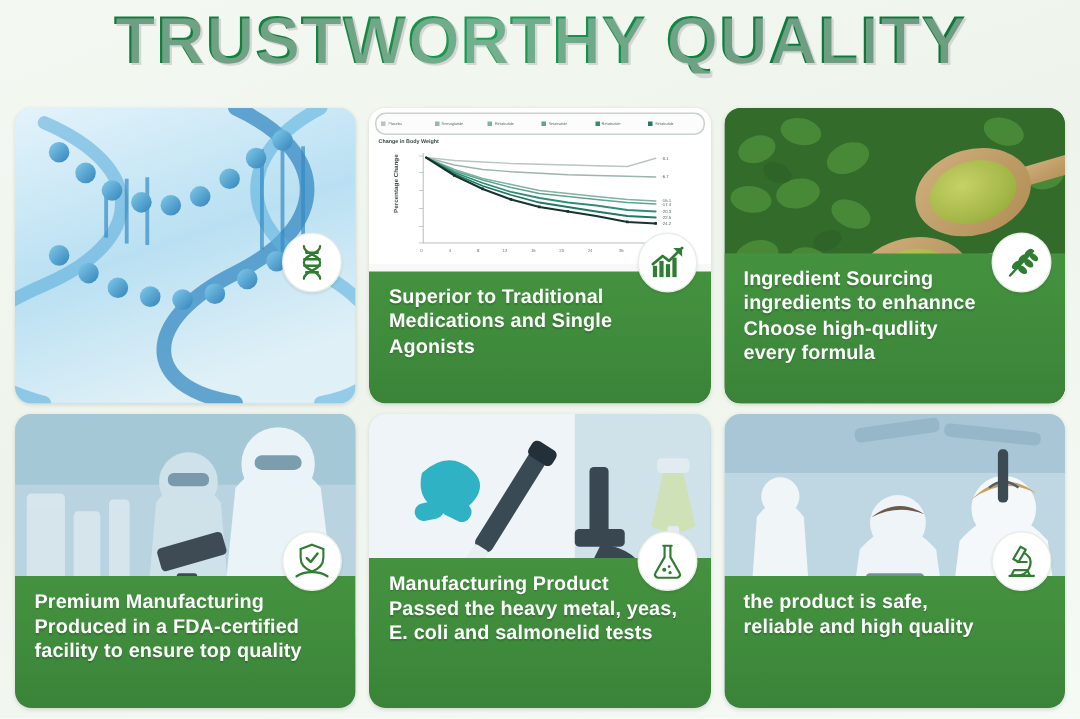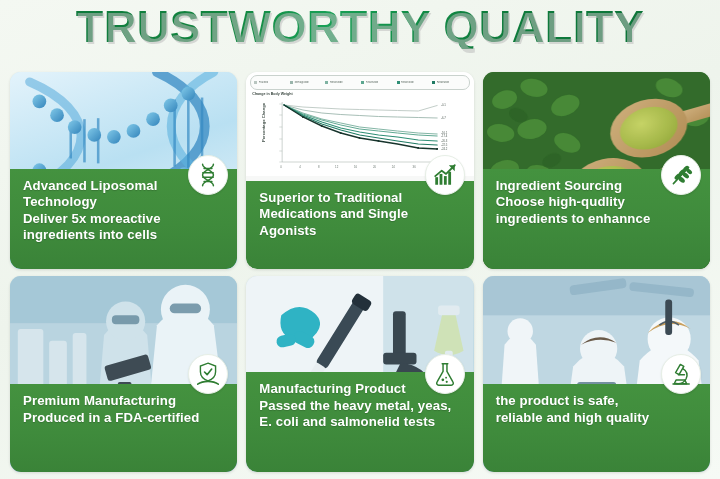--- a/index.html
+++ b/index.html
@@ -224,26 +224,20 @@
     <div class="badge r1">
       <svg viewBox="0 0 24 24" fill="none" stroke="#2f7d32" stroke-width="1.4" stroke-linecap="round">
         <path d="M7 2c0 5 10 5 10 10s-10 5-10 10"></path>
         <path d="M17 2c0 5-10 5-10 10s10 5 10 10"></path>
         <line x1="8.4" y1="6" x2="15.6" y2="6"></line>
         <line x1="7.2" y1="10" x2="16.8" y2="10"></line>
         <line x1="7.2" y1="14" x2="16.8" y2="14"></line>
         <line x1="8.4" y1="18" x2="15.6" y2="18"></line>
       </svg>
     </div>
-    <div class="band tall">
-      <p>Advanced Liposomal</p>
-      <p>Technology</p>
-      <p>Deliver 5x moreactive</p>
-      <p>ingredients into cells</p>
-    </div>
   </div>
 
   <div class="card">
     <div class="card-photo ph-chart">
       <div class="chart-box">
         <div class="chart-legend">
           <div class="leg-item">
             <span class="leg-sw" style="background:#b9c6c0"></span>
             <span class="leg-tx">Placebo</span>
           </div>
@@ -410,22 +404,23 @@
           <ellipse cx="13" cy="9.5" rx="3.4" ry="2" transform="rotate(-40 13 9.5)"></ellipse>
           <ellipse cx="16.6" cy="6" rx="3" ry="1.8" transform="rotate(-40 16.6 6)"></ellipse>
           <ellipse cx="12.6" cy="16.4" rx="3.4" ry="2" transform="rotate(40 12.6 16.4)"></ellipse>
           <ellipse cx="16.4" cy="12.4" rx="3.4" ry="2" transform="rotate(40 16.4 12.4)"></ellipse>
           <ellipse cx="19.6" cy="8.8" rx="3" ry="1.8" transform="rotate(40 19.6 8.8)"></ellipse>
         </g>
       </svg>
     </div>
     <div class="band tall">
       <p>Ingredient Sourcing</p>
+      <p>ingredients to  enhannce</p>
       <p>Choose high-qudlity</p>
-      <p>ingredients to  enhannce</p>
+      <p>every formula</p>
     </div>
   </div>
 
   <div class="card">
     <div class="card-photo ph-mfg">
       <svg class="photo-svg" viewBox="0 0 232 200" preserveAspectRatio="none" aria-hidden="true">
         <rect width="232" height="200" fill="#b9d4e0"></rect>
         <rect x="0" y="0" width="232" height="48" fill="#9dc3d3" opacity="0.7"></rect>
         <g fill="#dce9ef" opacity="0.85">
           <rect x="8" y="54" width="26" height="60" rx="3"></rect>
@@ -455,20 +450,21 @@
     <div class="badge r2">
       <svg viewBox="0 0 24 24">
         <path d="M12 2 L19 4.6 V10 c0 4.2-3 7-7 8.4 C8 17 5 14.2 5 10 V4.6 Z" fill="none" stroke="#2f7d32" stroke-width="1.3"></path>
         <path d="M8.8 10.2 L11.2 12.6 L15.4 7.4" fill="none" stroke="#2f7d32" stroke-width="1.5" stroke-linecap="round" stroke-linejoin="round"></path>
         <path d="M2.5 21.4 c3-2.2 6-2.6 9.5-2.6 s6.5,.4 9.5,2.6" fill="none" stroke="#2f7d32" stroke-width="1.4" stroke-linecap="round"></path>
       </svg>
     </div>
     <div class="band short">
       <p>Premium Manufacturing</p>
       <p>Produced in a FDA-certified</p>
+      <p>facility to ensure top quality</p>
     </div>
   </div>
 
   <div class="card">
     <div class="card-photo ph-test">
       <svg class="photo-svg" viewBox="0 0 232 200" preserveAspectRatio="none" aria-hidden="true">
         <rect width="232" height="200" fill="#cfe2ea"></rect>
         <rect x="0" y="0" width="140" height="200" fill="#eef4f7"></rect>
         <g fill="#2fb3c4">
           <path d="M36,40 q18,-16 34,-2 q10,9 2,20 q-10,13 -26,6 q-14,-6 -10,-24 z"></path>

